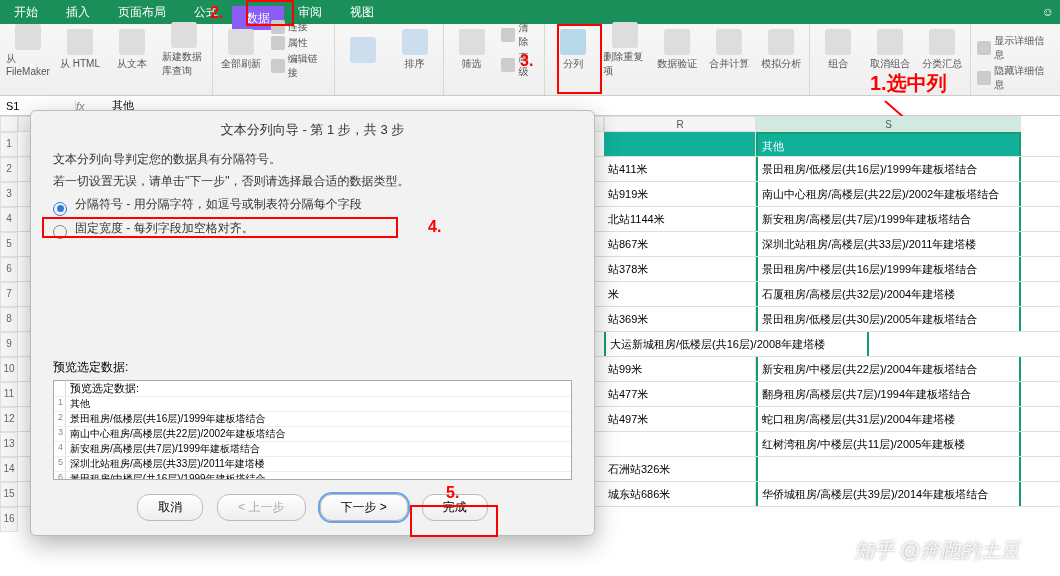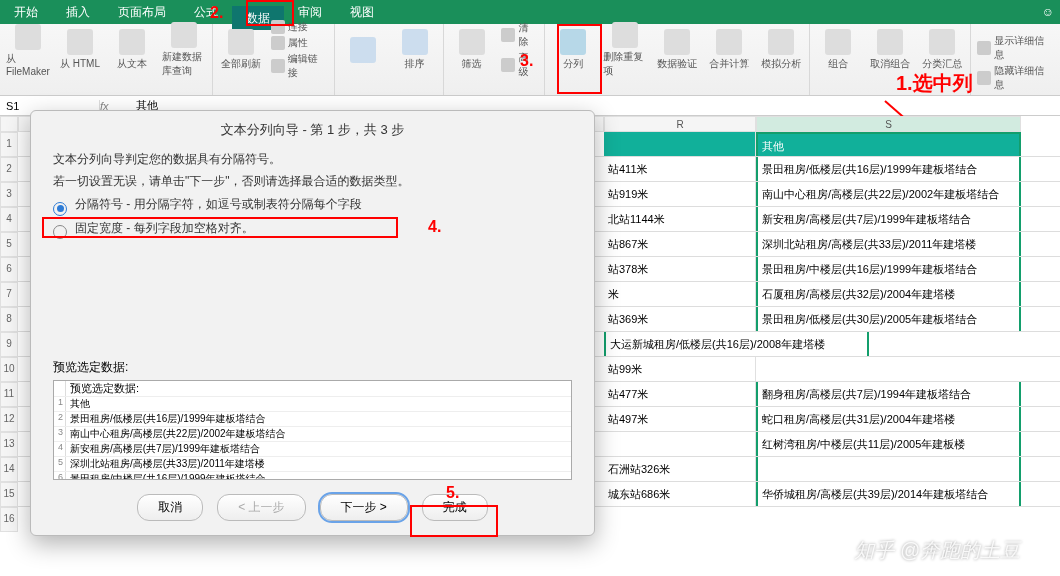--- a/index.html
+++ b/index.html
@@ -1,38 +1,38 @@
 <!DOCTYPE html>
 <html><head>
 <meta charset="utf-8">
 <style>
 * { margin:0; padding:0; box-sizing:border-box; font-family:"Microsoft YaHei","PingFang SC",sans-serif; }
 body { width:1060px; height:576px; background:#fff; overflow:hidden; position:relative; }
 .tabs { display:flex; background:#1a8f5a; height:24px; color:#fff; font-size:12px; align-items:center; }
 .tabs .tab { padding:0 14px; height:24px; line-height:24px; cursor:pointer; }
-.tabs .tab.active { background:#0f766e;margin-top:12px; }
+.tabs .tab.active { background:#8b5cf6;margin-top:12px; }
 .tabs .spacer { flex:1; }
 .tabs .smile { width:24px; height:24px; display:flex; align-items:center; justify-content:center; }
 .redbox-tab { position:absolute; border:2px solid #f00; top:0; left:246px; width:48px; height:26px; }
 .ann2 { position:absolute; color:#f00; font-weight:bold; font-size:16px; top:4px; left:210px; }
 .ribbon { height:72px; background:linear-gradient(#f7f7f7,#efefef); border-bottom:1px solid #ccc; display:flex; font-size:11px; color:#555; }
 .rgroup { display:flex; flex-direction:column; align-items:center; padding:4px 6px 0; border-right:1px solid #d8d8d8; }
 .rgroup .icons { display:flex; gap:8px; height:44px; align-items:center; }
 .rbtn { display:flex; flex-direction:column; align-items:center; width:44px; gap:2px; cursor:pointer; }
 .rbtn .ico { width:26px; height:26px; background:#ddd; border-radius:3px; }
 .rbtn span { font-size:10px; color:#555; }
 .smallcol { display:flex; flex-direction:column; gap:2px; font-size:10px; color:#555; }
 .smallcol div { display:flex; align-items:center; gap:3px; }
 .smallcol .sico { width:14px; height:14px; background:#ccc; border-radius:2px; }
 .redbox-ribbon { position:absolute; border:2px solid #f00; top:24px; left:557px; width:45px; height:70px; }
 .ann3 { position:absolute; color:#f00; font-weight:bold; font-size:16px; top:52px; left:520px; }
-.ann1 { position:absolute; color:#f00; font-weight:bold; font-size:20px; top:70px; left:896px; }
+.ann1 { position:absolute; color:#f00; font-weight:bold; font-size:20px; top:70px; left:870px; }
 .arrow1 { position:absolute; top:96px; left:880px; }
 .fbar { height:20px; border-bottom:1px solid #ccc; display:flex; align-items:center; font-size:11px; background:#fff; }
-.fbar .cell { width:100px; padding:0 6px; border-right:1px solid #ddd; }
+.fbar .cell { width:76px; padding:0 6px; border-right:1px solid #ddd; }
 .fbar .fx { width:30px; text-align:left; font-style:italic; color:#888; }
 .sheet { position:relative; display:flex; height:460px; }
 .rowhdrs { width:18px; }
 .rowhdrs div { height:25px; line-height:21px; font-size:10px; color:#666; text-align:center; border:1px solid #e0e0e0; background:#f5f5f5; }
 .rowhdrs div:first-child { height:16px; }
 .celldata { flex:1; position:relative; }
 .colhdrs { display:flex; height:16px; }
 .colhdrs div { height:16px; line-height:16px; font-size:10px; color:#555; text-align:center; border:1px solid #e0e0e0; background:#f5f5f5; }
 .grid { position:relative; }
 .row { display:flex; height:25px; border-bottom:1px solid #ddd; }
@@ -285,20 +285,21 @@
           <div class="c-r">站369米</div>
           <div class="c-s">景田租房/低楼层(共30层)/2005年建板塔结合</div>
         </div>
         <div class="row">
           <div style="width: 586px;"></div>
           <div class="c-s">大运新城租房/低楼层(共16层)/2008年建塔楼</div>
         </div>
         <div class="row">
           <div style="width: 586px;"></div>
           <div class="c-r">站99米</div>
+          <div class="c-s">新安租房/中楼层(共22层)/2004年建板塔结合</div>
         </div>
         <div class="row">
           <div style="width: 586px;"></div>
           <div class="c-r">站477米</div>
           <div class="c-s">翻身租房/高楼层(共7层)/1994年建板塔结合</div>
         </div>
         <div class="row">
           <div style="width: 586px;"></div>
           <div class="c-r">站497米</div>
           <div class="c-s">蛇口租房/高楼层(共31层)/2004年建塔楼</div>

